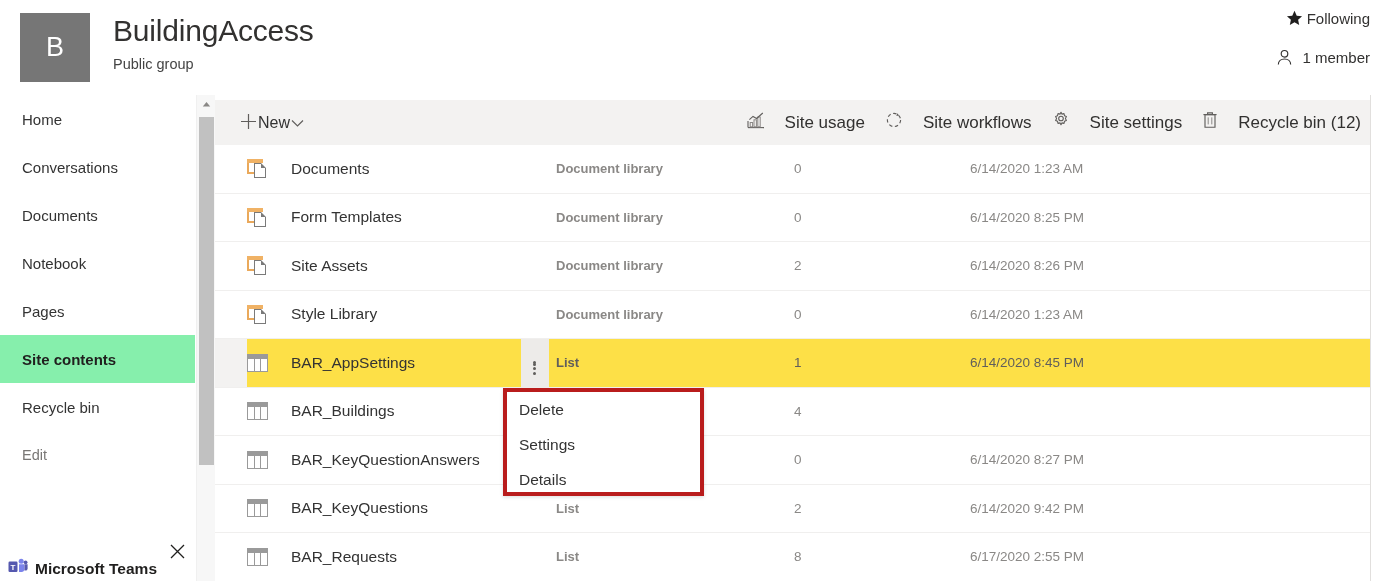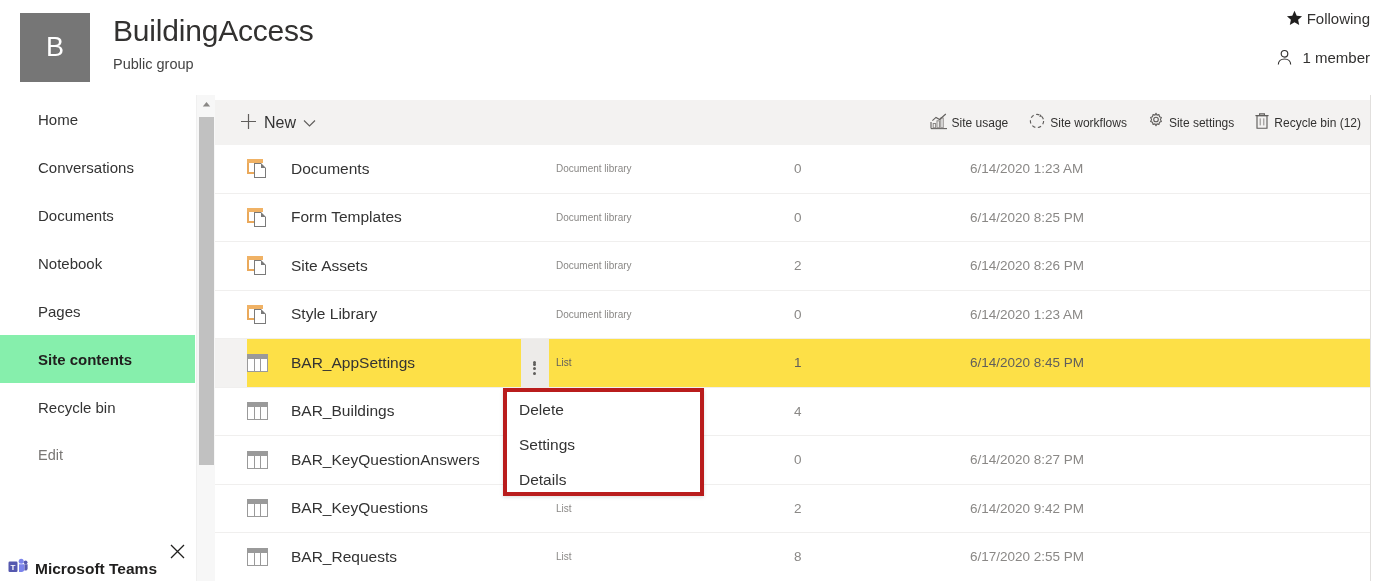--- a/index.html
+++ b/index.html
@@ -44,21 +44,21 @@
   }
   .hdr-ico { display: inline-flex; align-items: center; justify-content: center; width: 18px; height: 18px; }
 
   
   #leftnav {
     position: absolute; left: 0; top: 95px; width: 196px; height: 486px;
     background: #ffffff; border-right: 1px solid #ffffff;
   }
   .nav-item {
     height: 48px; display: flex; align-items: center;
-    padding-left: 38px; font-size: 15px; color: #333333; cursor: pointer;
+    padding-left: 22px; font-size: 15px; color: #333333; cursor: pointer;
   }
   .nav-item.selected { background: #86efac; font-weight: 700; color: #201f1e; }
   .nav-item.muted { color: #797775; font-size: 14.5px; }
 
   
   #nav-scrollbar {
     position: absolute; left: 196px; top: 95px; width: 19px; height: 486px;
     background: #f7f7f7; border-left: 1px solid #f0f0f0;
   }
   #nav-scroll-up {
@@ -86,51 +86,51 @@
     font-size: 15.5px; font-weight: 700; color: #201f1e;
   }
 
   
   #commandbar {
     position: absolute; left: 215px; top: 100px; width: 1162px; height: 45px;
     background: #f3f2f1;
   }
   #new-button {
     position: absolute; left: 25px; top: 8px; height: 30px;
-    display: flex; align-items: center; gap: 7px;
+    display: flex; align-items: center; gap: 1px;
     font-size: 16px; color: #333333; cursor: pointer;
   }
   #cmd-right {
     position: absolute; right: 6px; top: 0; height: 45px;
     display: flex; align-items: center; gap: 0px;
   }
   .cmd-item {
-    display: flex; align-items: center; gap: 4px;
-    font-size: 12px; color: #323130; cursor: pointer;
+    display: flex; align-items: center; gap: 20px;
+    font-size: 17px; color: #323130; cursor: pointer;
     padding: 0 10px; height: 45px;
   }
 
   
   #table {
     position: absolute; left: 215px; top: 145px; width: 1162px; height: 436px;
     background: #ffffff;
   }
   .row {
     position: relative; height: 48.5px;
     display: flex; align-items: center;
     border-bottom: 1px solid #f0efee;
     background: #ffffff;
   }
   .row.selected { background: #fde047; }
   .row .sep-pad { width: 32px; height: 100%; background: #ffffff; flex: none; }
   .row.selected .sep-pad { background: #f3f2f1; }
   .cell-icon { width: 44px; flex: none; display: flex; align-items: center; justify-content: flex-start; }
   .cell-name { width: 222px; flex: none; font-size: 15.5px; color: #333333; cursor: pointer; }
   .cell-menu { width: 43px; flex: none; display: flex; align-items: center; justify-content: center; }
-  .cell-type { width: 238px; flex: none; font-size: 10px; color: #8a8886; }
+  .cell-type { width: 238px; flex: none; font-size: 13px; color: #8a8886; font-weight: bold; }
   .cell-items { width: 176px; flex: none; font-size: 13.5px; color: #8a8886; }
   .cell-modified { flex: 1; font-size: 13.5px; color: #8a8886; }
   .row.selected .cell-type, .row.selected .cell-items, .row.selected .cell-modified { color: #605e5c; }
 
   .ellipsis-btn {
     width: 28px; height: 48px; display: flex; align-items: center; justify-content: center;
     background: #edebe9; cursor: pointer;
   }
   .ellipsis-btn span {
     display: block; width: 3px; height: 3px; border-radius: 50%; background: #605e5c;

